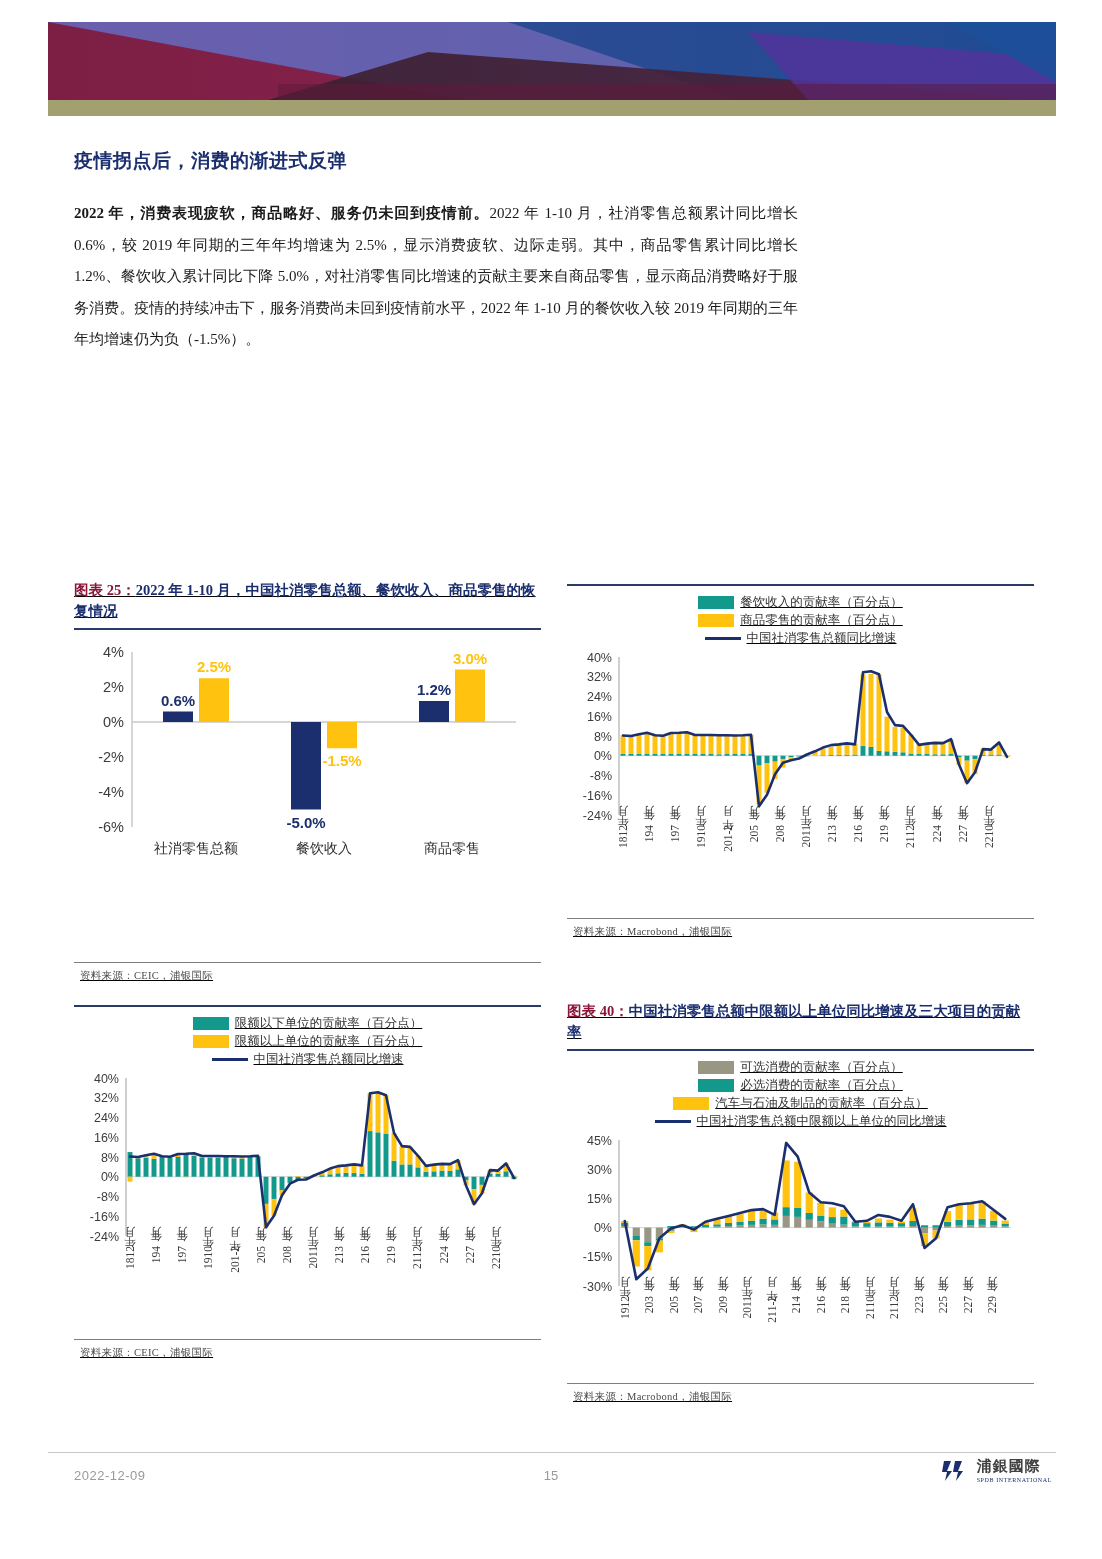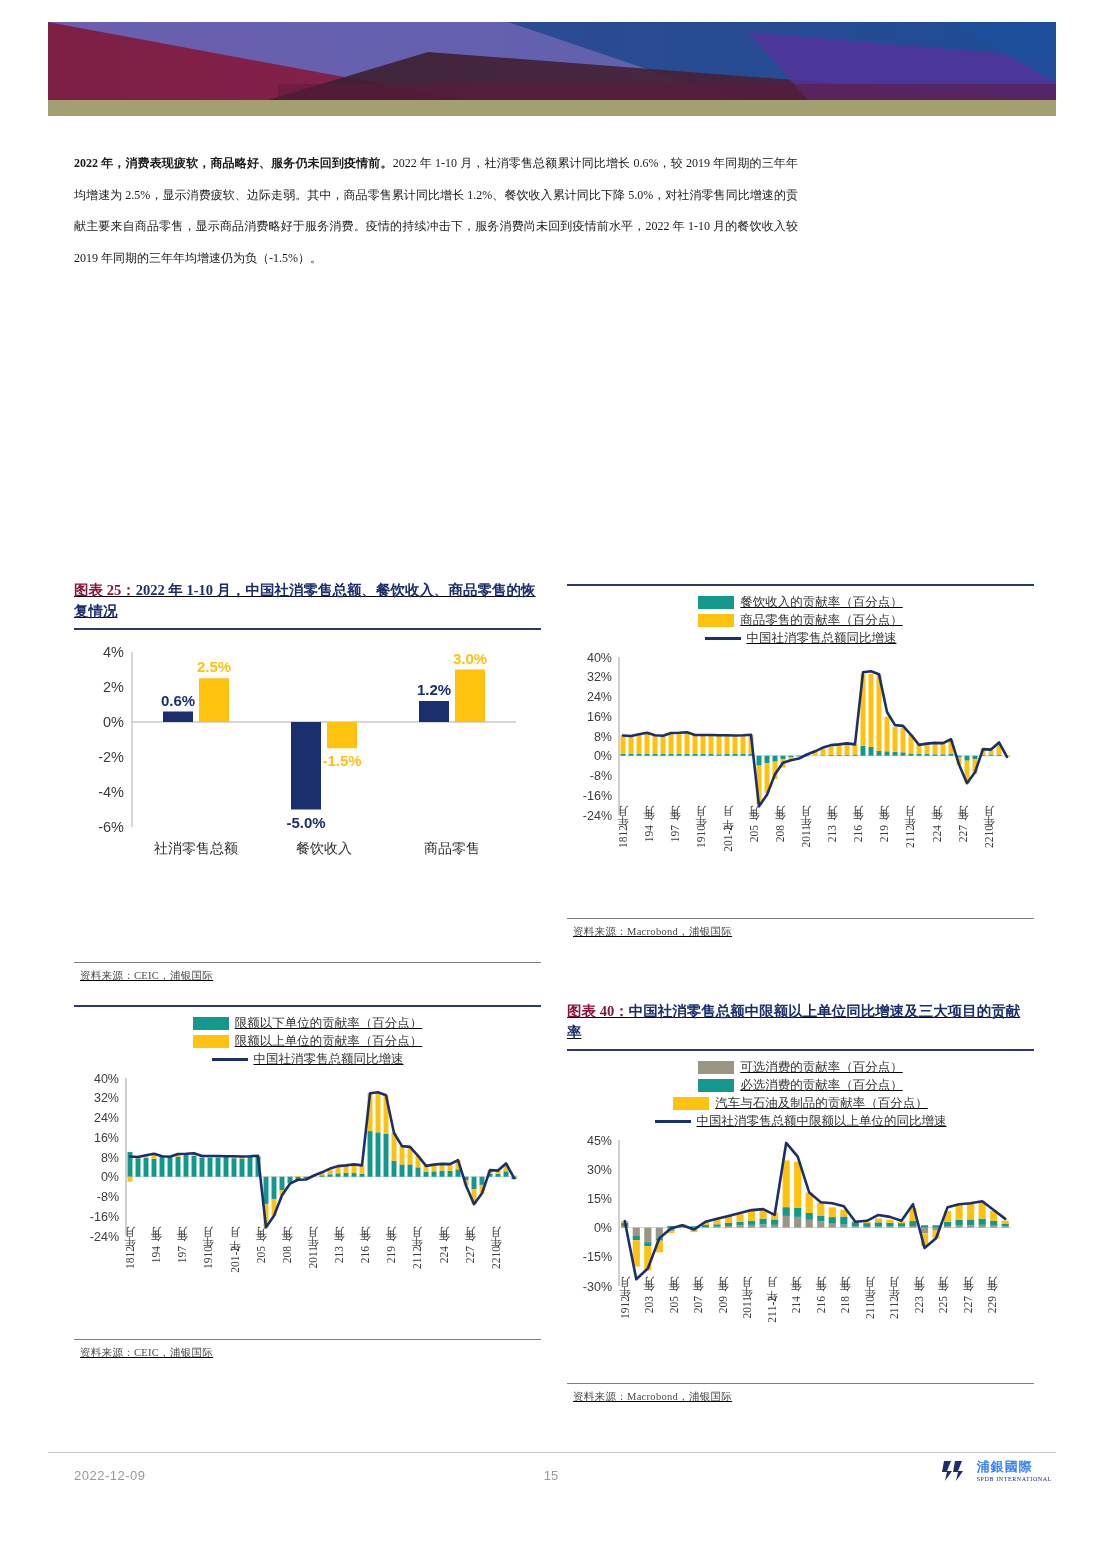--- a/index.html
+++ b/index.html
@@ -15,21 +15,21 @@
   .banner svg{display:block;}
   .banner-bar{position:absolute;left:48px;top:100px;width:1008px;height:16px;background:#a2a071;}
 
   
   .content{position:absolute;left:74px;top:148px;width:724px;}
   h2.section-title{
     font-family:"Liberation Serif","DejaVu Serif",serif;
     font-size:19px;font-weight:bold;color:#1b2f6e;margin:0 0 24px 0;letter-spacing:.5px;
   }
   p.para{
-    font-size:12px;line-height:31.5px;color:#1a1a1a;margin:0 0 26px 0;
+    font-size:15px;line-height:31.5px;color:#1a1a1a;margin:0 0 26px 0;
     text-align:justify;text-justify:inter-ideograph;
   }
   p.para b{font-weight:bold;}
 
   
   .charts{position:absolute;left:74px;top:580px;width:960px;text-decoration:underline;}
   .chart-row{display:flex;gap:26px;margin-bottom:18px;}
   .chart-box{width:467px;}
   .chart-title{
     font-size:14.5px;font-weight:bold;color:#1b2f6e;line-height:21px;margin:0 0 6px 0;
@@ -58,21 +58,21 @@
 
   
   .foot-rule{position:absolute;left:48px;top:1452px;width:1008px;height:1px;background:#c9c9c9;}
   .foot-date{position:absolute;left:74px;top:1468px;font-family:"Liberation Sans",sans-serif;
              font-size:13px;color:#9a9a9a;letter-spacing:.5px;}
   .foot-page{position:absolute;left:0;top:1468px;width:1102px;text-align:center;
              font-family:"Liberation Sans",sans-serif;font-size:13px;color:#9a9a9a;}
   .foot-logo{position:absolute;right:50px;top:1458px;display:flex;align-items:center;gap:7px;}
   .foot-logo .mark{width:30px;height:26px;}
   .foot-logo .txt{display:flex;flex-direction:column;line-height:1;}
-  .foot-logo .cn{font-size:13px;font-weight:bold;color:#3b82f6;letter-spacing:1px;}
+  .foot-logo .cn{font-size:15px;font-weight:bold;color:#404040;letter-spacing:1px;}
   .foot-logo .en{font-size:6px;color:#1b2f6e;letter-spacing:.6px;margin-top:3px;}
 
   .watermark{
     position:absolute;left:810px;top:1496px;
     font-family:"Liberation Sans",sans-serif;
     font-size:28px;font-weight:bold;color:#262626;letter-spacing:1px;white-space:nowrap;
   }
 </style>
 </head>
 <body>
@@ -104,20 +104,21 @@
       <polygon points="460,0 1008,0 1008,78 690,78" fill="url(#g3)"></polygon>
       <polygon points="380,30 1008,78 220,78" fill="url(#g4)" opacity="0.92"></polygon>
       <polygon points="700,10 1008,36 1008,78 760,78" fill="#51349a" opacity="0.85"></polygon>
       <polygon points="900,0 1008,0 1008,60" fill="#1d4f99" opacity="0.9"></polygon>
       <polygon points="230,62 1008,62 1008,78 230,78" fill="#5f1a3a" opacity="0.55"></polygon>
     </svg>
   </div>
   <div class="banner-bar"></div>
 
   <div class="content">
+    <h2 class="section-title">疫情拐点后，消费的渐进式反弹</h2>
 
     <p class="para">
       <b>2022 年，消费表现疲软，商品略好、服务仍未回到疫情前。</b><span>2022 年 1-10 月，社消零售总额累计同比增长 0.6%，较 2019 年同期的三年年均增速为 2.5%，显示消费疲软、边际走弱。其中，商品零售累计同比增长 1.2%、餐饮收入累计同比下降 5.0%，对社消零售同比增速的贡献主要来自商品零售，显示商品消费略好于服务消费。疫情的持续冲击下，服务消费尚未回到疫情前水平，2022 年 1-10 月的餐饮收入较 2019 年同期的三年年均增速仍为负（-1.5%）。</span>
     </p>
 
   </div>
 
   <div class="charts">
 
     <div class="chart-row">

